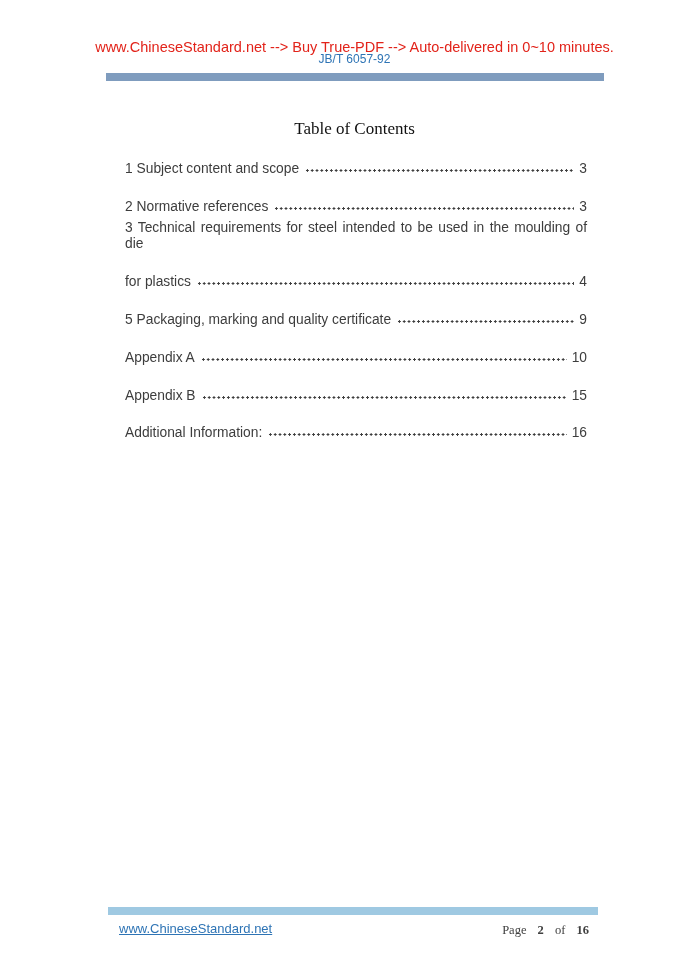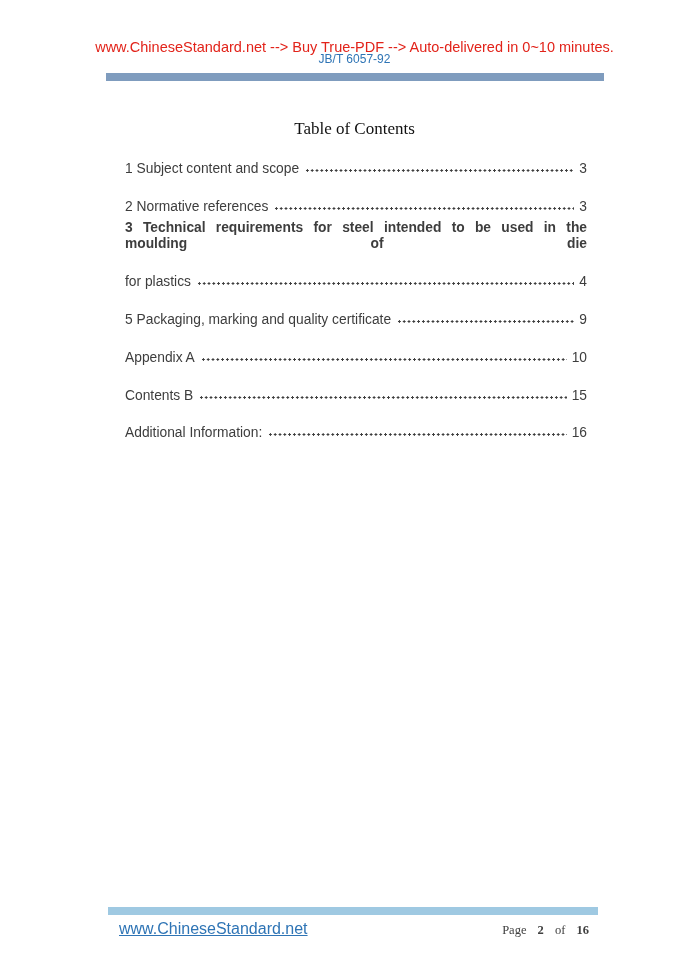--- a/index.html
+++ b/index.html
@@ -72,21 +72,20 @@
     font-size: 13.8px;
     line-height: 16px;
     color: #3d3d3d;
   }
   .toc-label { white-space: nowrap; }
   .toc-label.justified {
     flex: 1 1 auto;
     white-space: normal;
     text-align: justify;
     text-align-last: justify;
-    font-weight: bold;
     -moz-text-align-last: justify;
   }
   .dots {
     flex: 1 1 auto;
     align-self: center;
     height: 16px;
     margin: 0 1px 0 2px;
     background-image: radial-gradient(circle, #3d3d3d 1.05px, rgba(0,0,0,0) 1.3px);
     background-size: 4.8px 3px;
     background-repeat: repeat-x;
@@ -100,21 +99,21 @@
     top: 899px;
     left: 100px;
     width: 490px;
     height: 1px;
     background: #9fc9e2;
   }
   .footer-link {
     position: absolute;
     top: 908px;
     left: 107px;
-    font-size: 16px;
+    font-size: 13px;
     line-height: 17px;
     color: #2e74b5;
     text-decoration: underline;
     cursor: pointer;
   }
   .page-info {
     position: absolute;
     top: 910px;
     right: 104px;
     font-family: "Liberation Serif", serif;
@@ -166,21 +165,21 @@
       <span class="toc-page">9</span>
     </div>
 
     <div class="toc-row">
       <span class="toc-label">Appendix A</span>
       <span class="dots"></span>
       <span class="toc-page">10</span>
     </div>
 
     <div class="toc-row">
-      <span class="toc-label">Contents B</span>
+      <span class="toc-label">Appendix B</span>
       <span class="dots"></span>
       <span class="toc-page">15</span>
     </div>
 
     <div class="toc-row">
       <span class="toc-label">Additional Information:</span>
       <span class="dots"></span>
       <span class="toc-page">16</span>
     </div>
 

